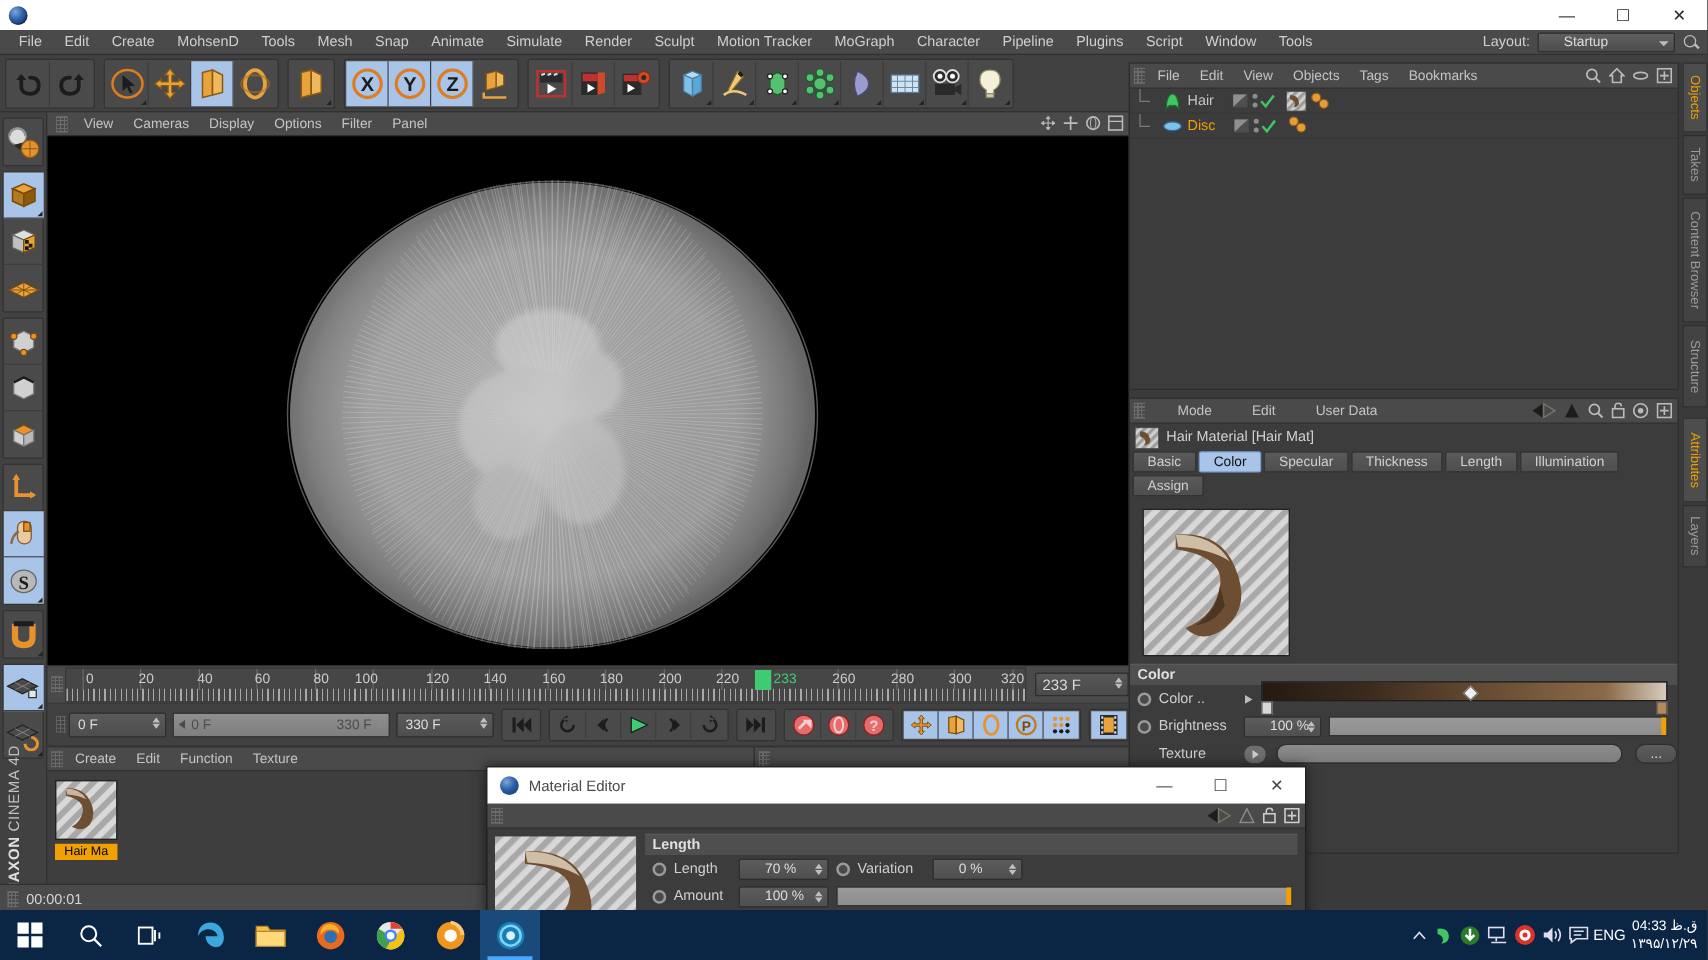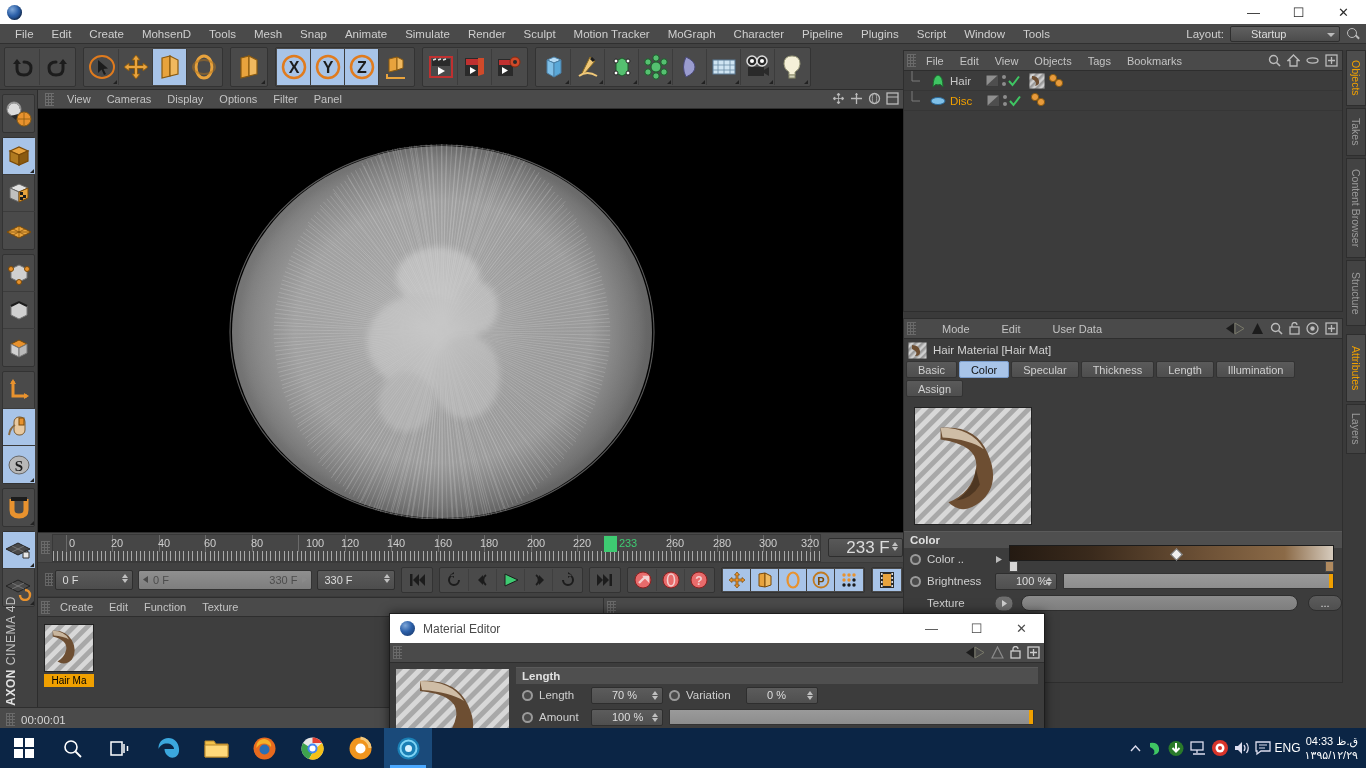--- a/index.html
+++ b/index.html
@@ -109,22 +109,22 @@
   .tl-ruler { position: relative; width: 780px; height: 28px; background: #464646;
     border: 1px solid #383838; overflow: hidden; }
   .tick-label { position: absolute; top: 2px; font-size: 11px; color: #cdcdcd; }
   .tickmajor { position: absolute; top: 0; width: 1px; height: 17px; background: #6a6a6a; }
   .tickrow { position: absolute; bottom: 0; left: 0; width: 100%; height: 10px;
     background-image: repeating-linear-gradient(90deg, #a9a9a9 0, #a9a9a9 1px, transparent 1px, transparent 4.35px);
   }
   .playhead { position: absolute; top: 1px; width: 13px; height: 16px; background: #3ecb72; }
   .playhead-label { position: absolute; top: 2px; font-size: 11px; color: #3ecb72; }
   .frame-field { width: 76px; height: 19px; margin-left: 7px; background: linear-gradient(#585858,#4a4a4a);
-    border: 1px solid #2e2e2e; border-radius: 2px; font-size: 17px; color: #dcdcdc;
-    display: flex; align-items: center; padding-left: 5px; position: relative; justify-content: center; }
+    border: 1px solid #2e2e2e; border-radius: 2px; font-size: 12px; color: #dcdcdc;
+    display: flex; align-items: center; padding-left: 5px; position: relative; }
   .spin { position: absolute; right: 4px; top: 3px; display: flex; flex-direction: column; gap: 1px; }
   .spin i { display:block; width:0; height:0; border-left:3px solid transparent; border-right:3px solid transparent; }
   .spin i.up { border-bottom: 4px solid #c0c0c0; }
   .spin i.dn { border-top: 4px solid #c0c0c0; }
 
   
   .playbar { position: absolute; top: 563px; left: 38px; width: 865px; height: 33px;
     background: #414141; display: flex; align-items: center; padding-left: 4px; gap: 0; }
   .pfield { height: 20px; background: linear-gradient(#5a5a5a,#4d4d4d); border: 1px solid #2e2e2e;
     border-radius: 2px; display: flex; align-items: center; font-size: 11px; color: #dcdcdc;
@@ -740,21 +740,21 @@
         <div class="tick-label" style="left:16px">0</div>
       <div class="tickmajor" style="left:59px"></div>
         <div class="tick-label" style="left:58px">20</div>
       <div class="tickmajor" style="left:106px"></div>
         <div class="tick-label" style="left:105px">40</div>
       <div class="tickmajor" style="left:152px"></div>
         <div class="tick-label" style="left:151px">60</div>
       <div class="tickmajor" style="left:199px"></div>
         <div class="tick-label" style="left:198px">80</div>
       <div class="tickmajor" style="left:245px"></div>
-        <div class="tick-label" style="left:253px">100</div>
+        <div class="tick-label" style="left:231px">100</div>
       <div class="tickmajor" style="left:292px"></div>
         <div class="tick-label" style="left:288px">120</div>
       <div class="tickmajor" style="left:338px"></div>
         <div class="tick-label" style="left:334px">140</div>
       <div class="tickmajor" style="left:385px"></div>
         <div class="tick-label" style="left:381px">160</div>
       <div class="tickmajor" style="left:431px"></div>
         <div class="tick-label" style="left:427px">180</div>
       <div class="tickmajor" style="left:478px"></div>
         <div class="tick-label" style="left:474px">200</div>

